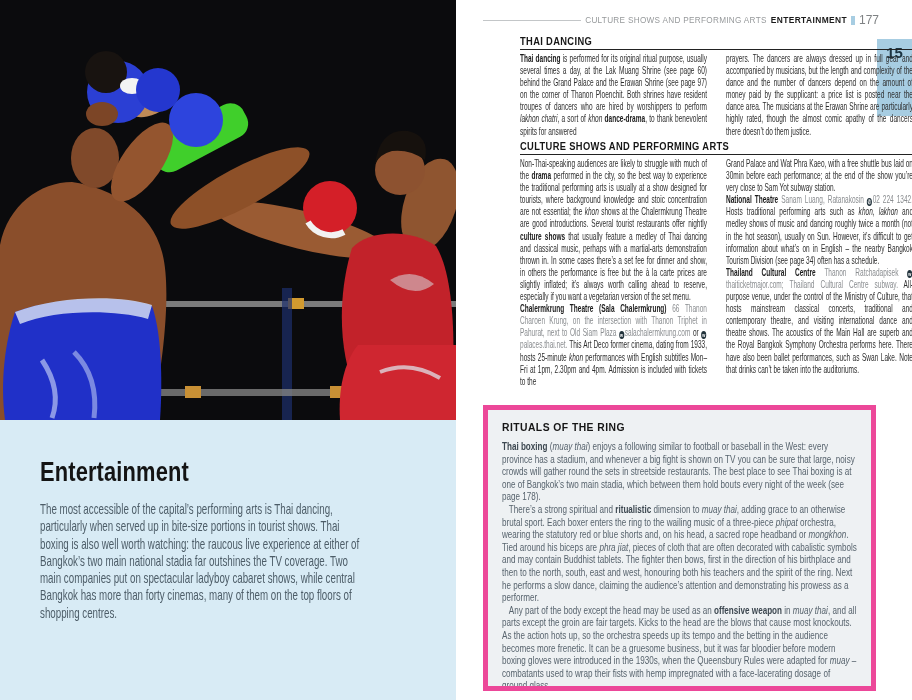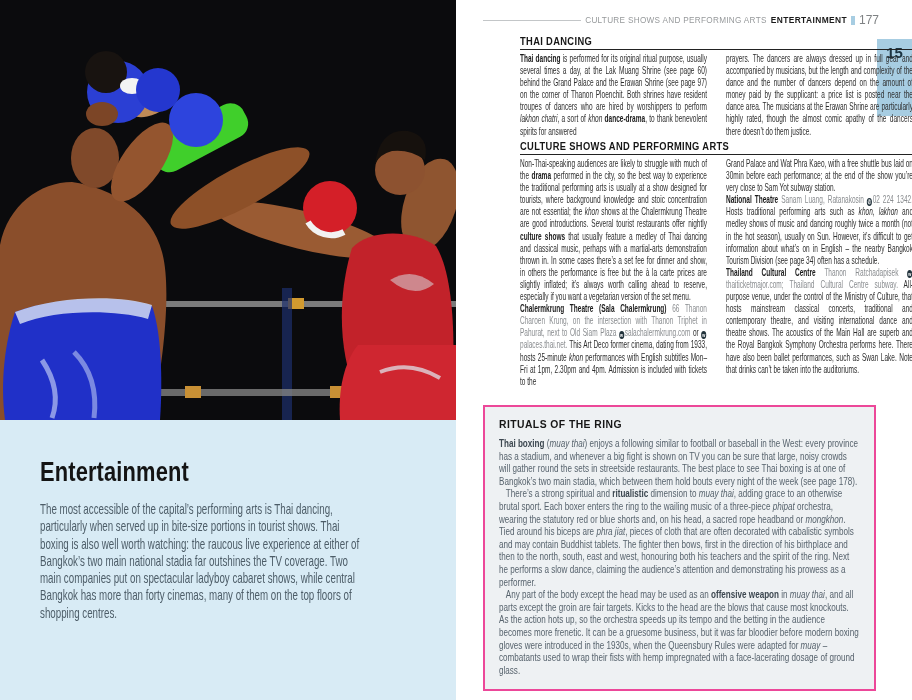--- a/index.html
+++ b/index.html
@@ -50,21 +50,21 @@
   
   .s-b { font-weight:bold; color:#1b1b1b; }
   .s-i { font-style:italic; }
   .s-g { color:#8a8d90; }
   .inline-icon { display:inline-block; width:8px; height:8px; border-radius:50%;
     background:#22333c; color:#ffffff; font-size:6px; line-height:8px; text-align:center;
     font-weight:bold; vertical-align:-0.5px; margin-right:1px; }
 
   
   .ritual-box { position:absolute; left:483px; top:405px; width:393px; height:286px;
-    background:#eef1f3; border:2px solid #ec4899; padding:11px 14px; overflow:hidden; }
+    background:#eef1f3; border:5px solid #ec4899; padding:11px 14px; overflow:hidden; }
   .box-heading { font-size:11.5px; font-weight:bold; letter-spacing:0.5px; color:#161616;
     transform:scaleX(0.9); transform-origin:0 0; white-space:nowrap; margin-bottom:7px; }
   .boxwrap { width:133.3%; transform:scaleX(0.75); transform-origin:0 0;
     font-size:10.8px; line-height:12.6px; color:#57636d; }
   .boxwrap .ind { text-indent:9px; }
   .boxwrap .s-b { color:#3c4750; }
 </style>
 </head>
 <body>
 

